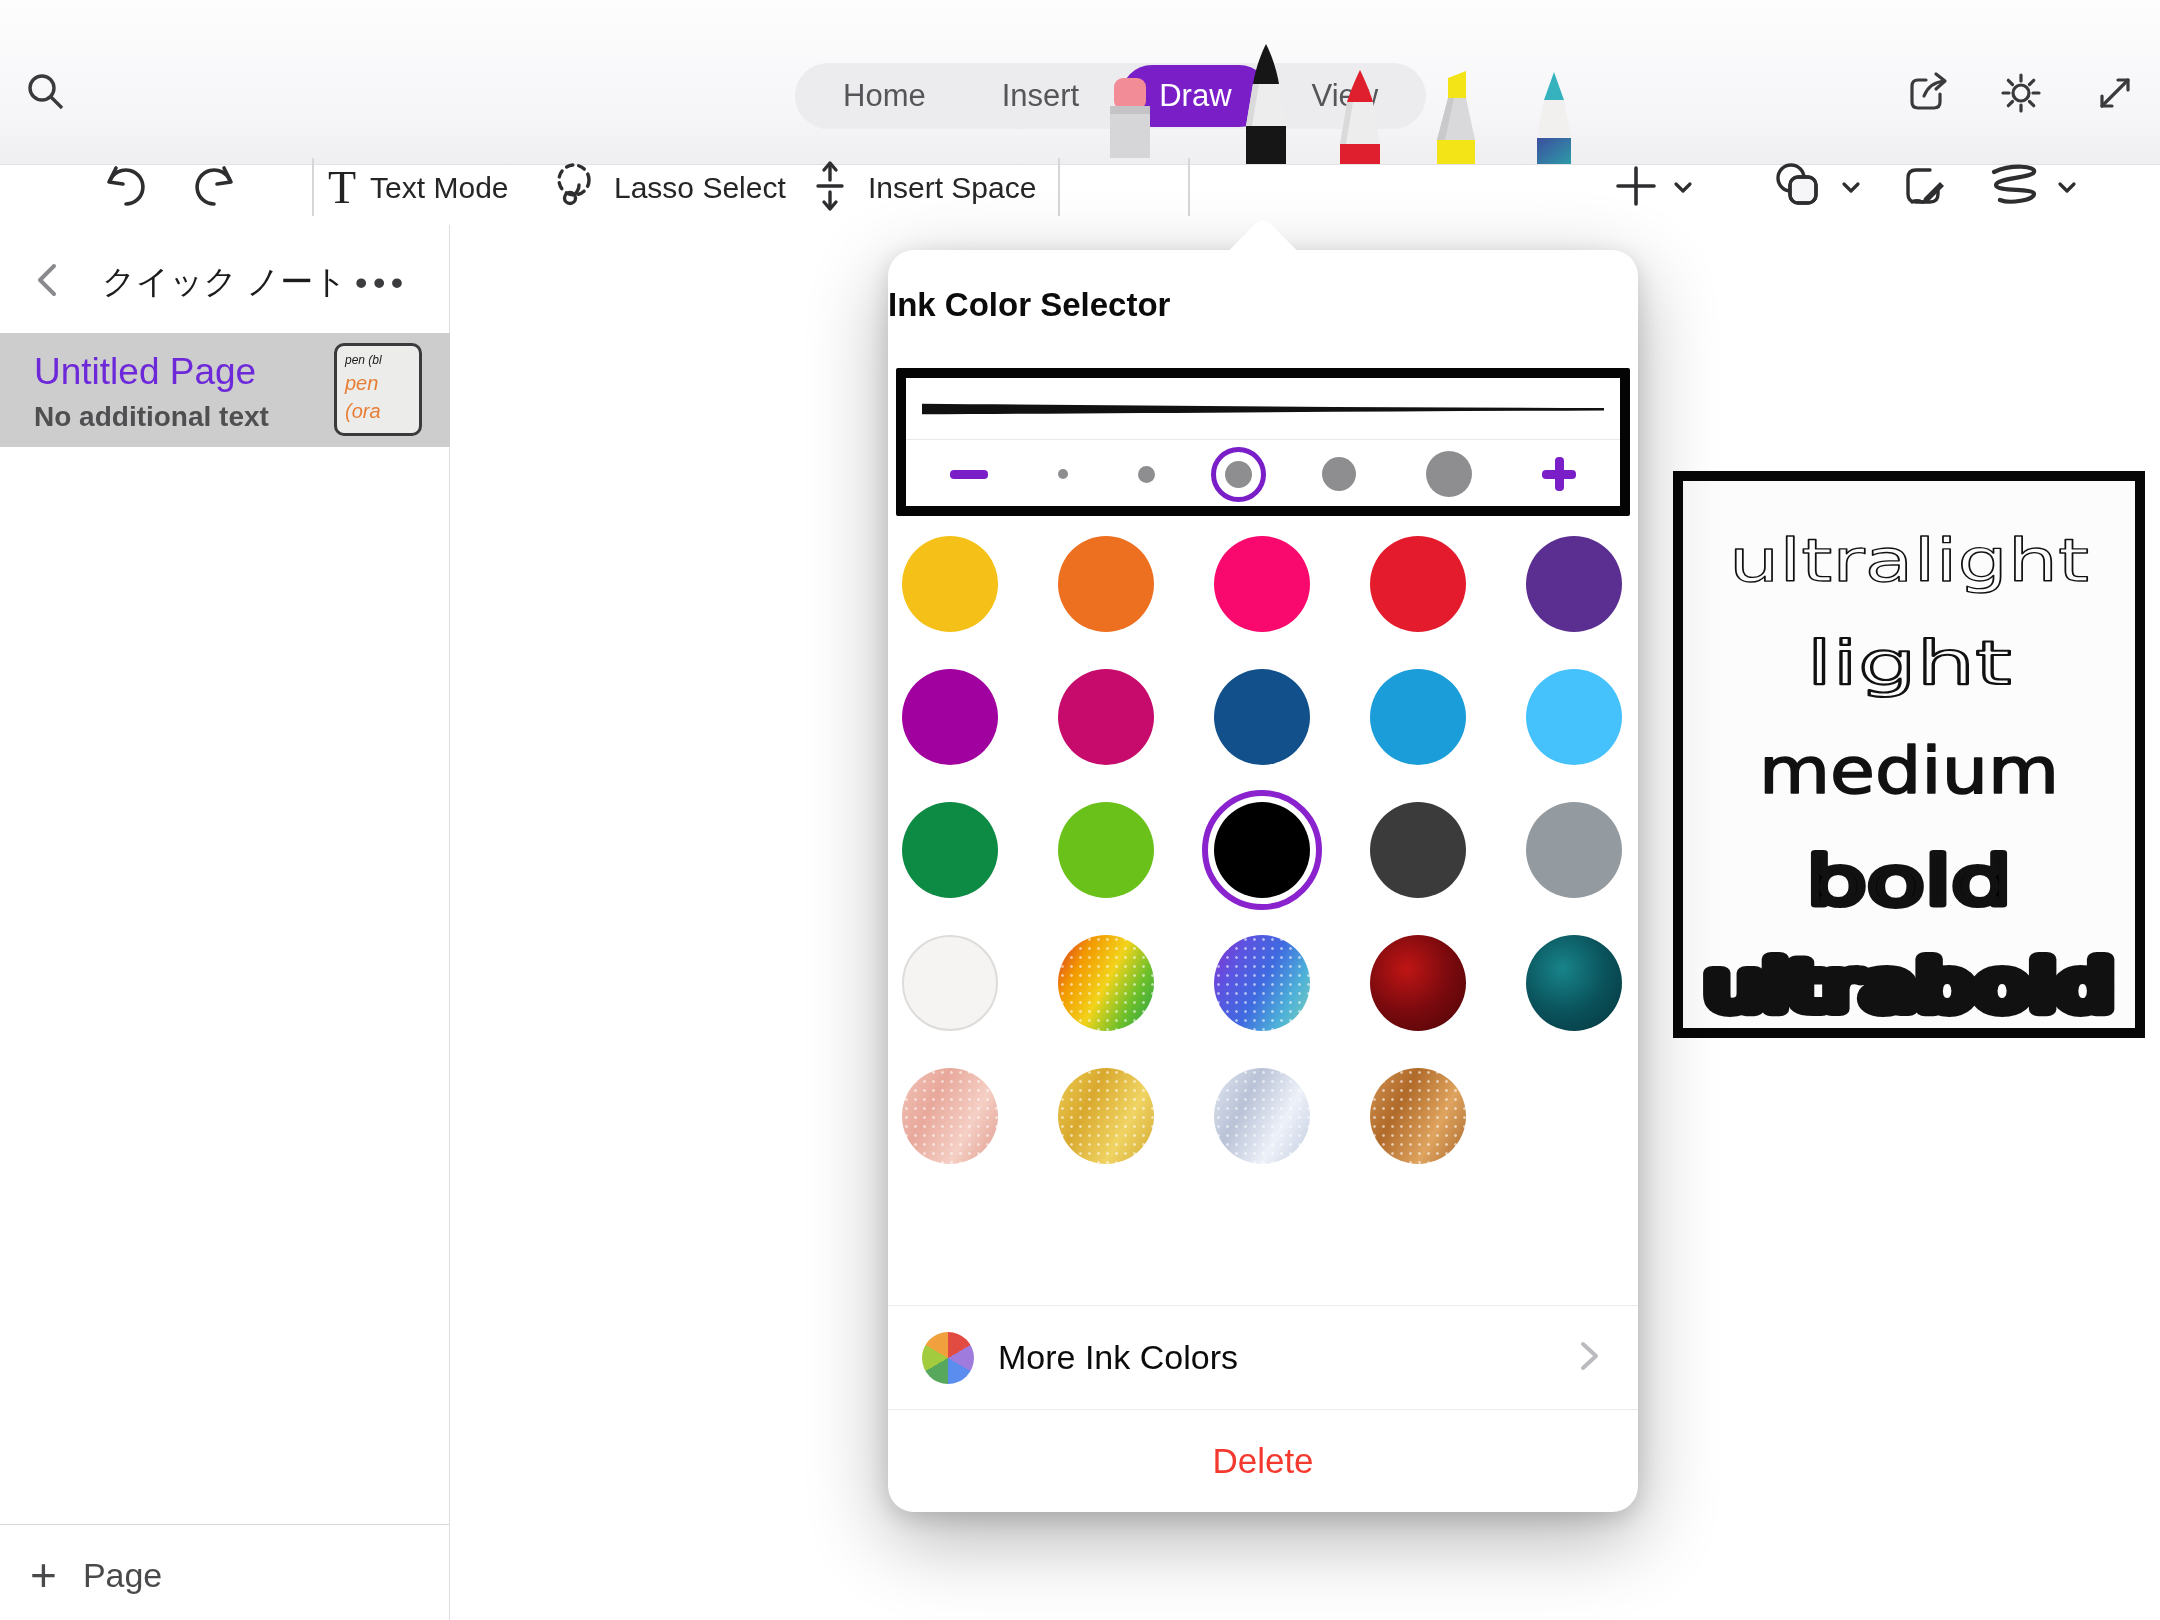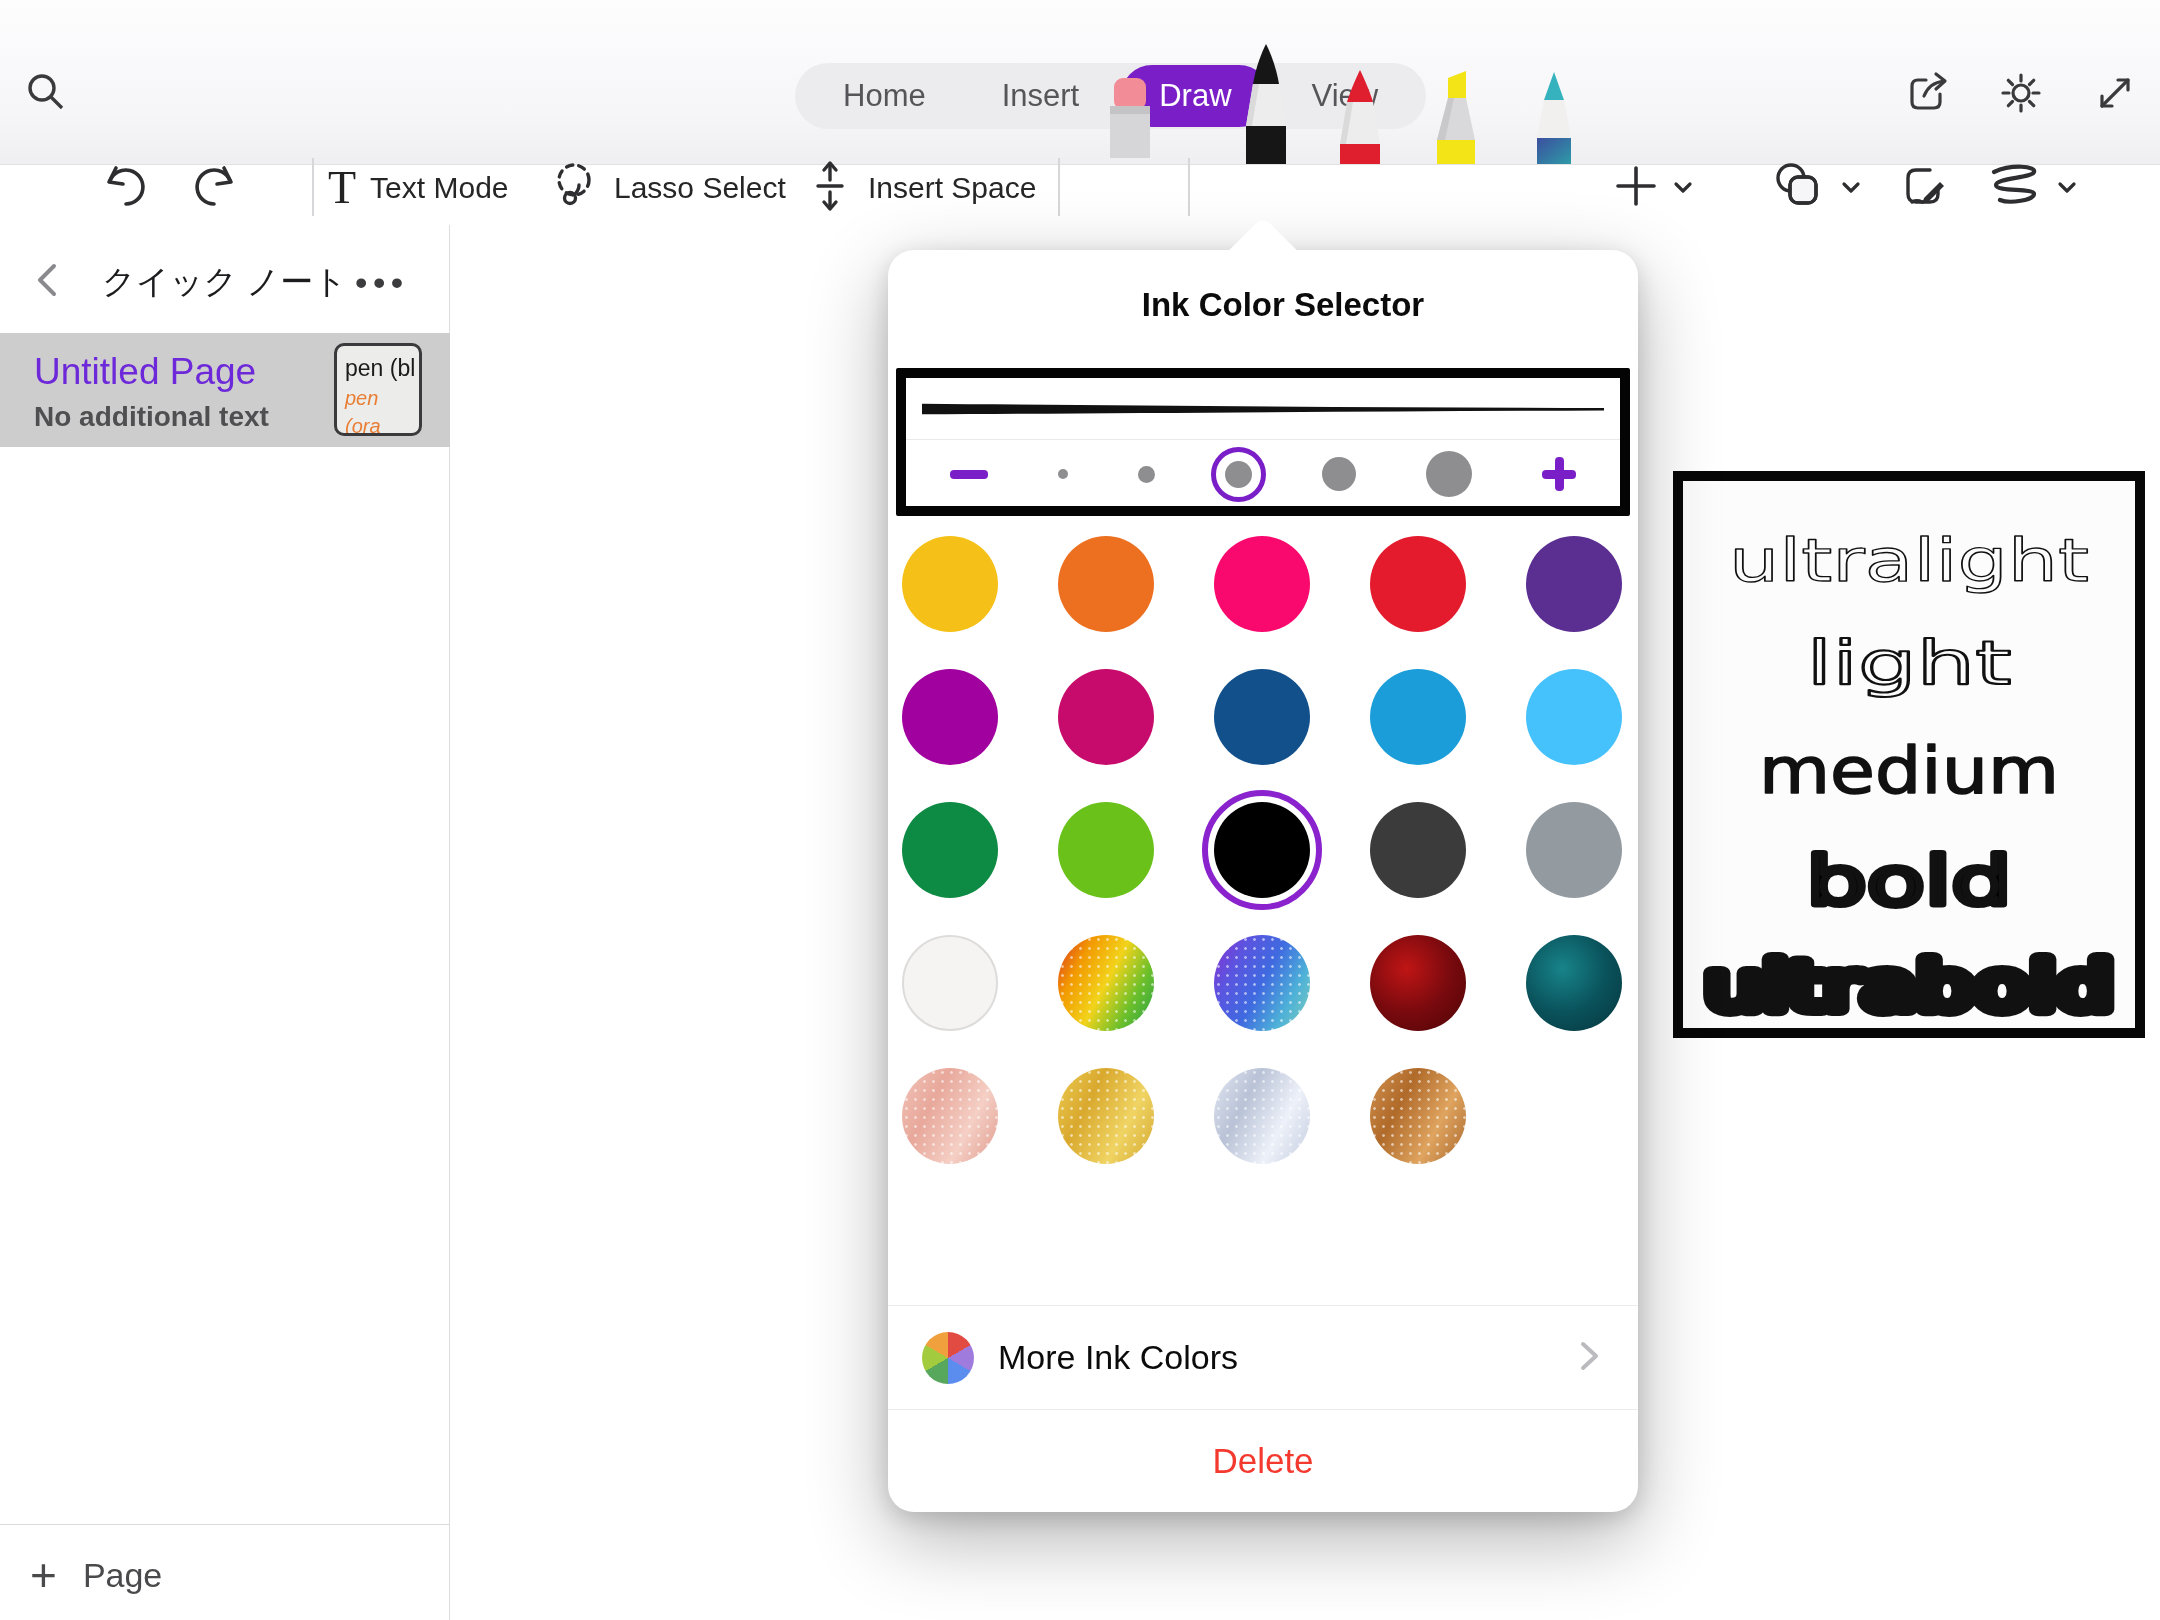--- a/index.html
+++ b/index.html
@@ -31,33 +31,33 @@
     border-right:1px solid #DDDDDF; z-index:2; }
   .sb-header { position:absolute; left:0; top:22px; width:100%; height:70px; display:flex; align-items:center; }
   .sb-title { position:absolute; left:50%; transform:translateX(-50%); font-size:33px; color:#1C1C1E; white-space:nowrap; }
   .sb-back { position:absolute; left:30px; top:50%; transform:translateY(-50%); }
   .sb-more { position:absolute; right:40px; top:50%; transform:translateY(-50%); letter-spacing:6px; font-size:34px; color:#3C3C3E; font-weight:bold; }
   .page-item { position:absolute; left:0; top:108px; width:450px; height:114px; background:#CDCDCD; }
   .page-title { position:absolute; left:34px; top:18px; font-size:37px; color:#6d28d9; }
   .page-sub { position:absolute; left:34px; top:68px; font-size:28px; color:#4F4F51;font-weight:bold; }
   .page-thumb { position:absolute; right:28px; top:10px; width:88px; height:93px; background:#ECECEA;
     border:3px solid #3A3A3C; border-radius:10px; padding:6px 0 0 8px; overflow:hidden; }
-  .thumb-line1 { font-size:23px; color:#1B1B1B; display:block; line-height:1.4; }
+  .thumb-line1 { font-size:12px; color:#1B1B1B; display:block; line-height:1.4; font-style:italic; }
   .thumb-line2 { font-size:20px; color:#E87D33; display:block; line-height:1.4; font-style:italic; }
   .sb-bottom-div { position:absolute; left:0; bottom:95px; width:100%; height:1px; background:#D9D9DB; }
   .add-page { position:absolute; left:30px; bottom:22px; display:flex; align-items:center; gap:26px; }
   .add-page .plus { font-size:46px; color:#4A4A4C; font-weight:300; line-height:1; }
   .add-page .lbl { font-size:34px; color:#4A4A4C; }
 
   
   .popover { position:absolute; left:888px; top:250px; width:750px; height:1262px; background:#fff;
     border-radius:26px; box-shadow:0 26px 80px rgba(0,0,0,.30), 0 6px 22px rgba(0,0,0,.14); z-index:10; }
   .caret { position:absolute; left:50%; top:-22px; width:56px; height:56px; background:#fff;
     transform:translateX(-50%) rotate(45deg); border-radius:10px 0 0 0; }
-  .pop-title { position:absolute; top:36px; width:100%; text-align:center; font-size:33px; font-weight:bold; color:#0B0B0B;padding-left:40px; }
+  .pop-title { position:absolute; top:36px; width:100%; text-align:left; font-size:33px; font-weight:bold; color:#0B0B0B; }
 
   .thick-box { position:absolute; left:8px; top:118px; width:734px; height:148px; background:#fff;
     border:10px solid #040404; border-radius:2px; }
   .stroke-area { position:absolute; left:0; top:0; width:100%; height:62px; border-bottom:1px solid #E9E9EB; }
   .size-row { position:absolute; left:0; bottom:0; width:100%; height:64px; display:flex; align-items:center;
     justify-content:space-between; padding:0 44px; }
   .minus-glyph { width:38px; height:9px; border-radius:4px; background:#7A1FC8; }
   .plus-glyph { position:relative; width:34px; height:34px; }
   .plus-glyph::before, .plus-glyph::after { content:''; position:absolute; background:#7A1FC8; border-radius:4px; }
   .plus-glyph::before { left:0; top:13px; width:34px; height:9px; }

